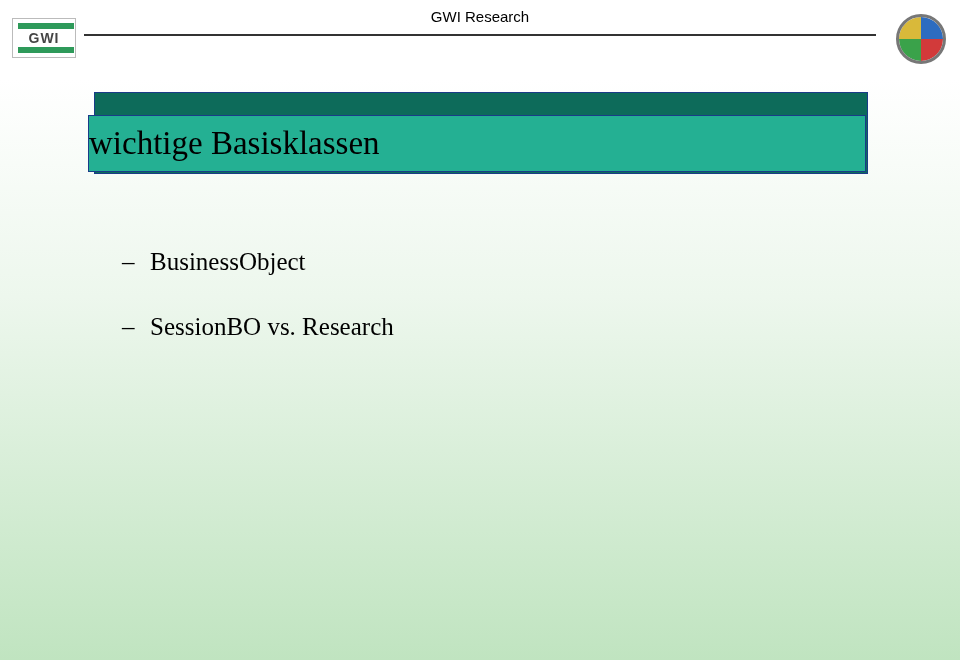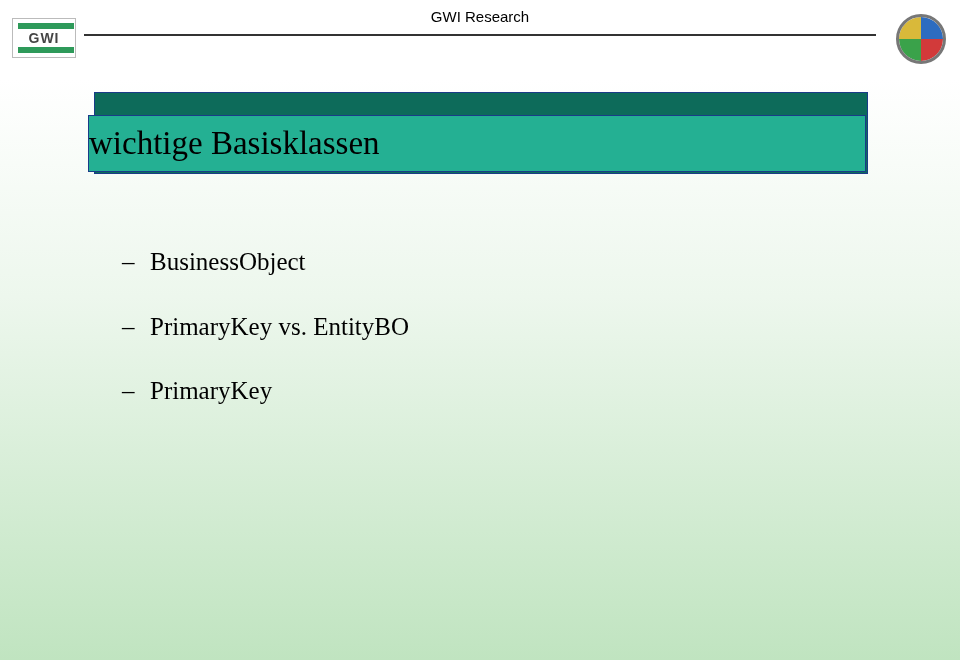--- a/index.html
+++ b/index.html
@@ -164,17 +164,16 @@
 
   <div class="title-box">
     <div class="shadow"></div>
     <div class="front">
       <span class="title-text">wichtige Basisklassen</span>
     </div>
   </div>
 
   <div class="content">
     <div class="item">BusinessObject</div>
-    <div class="item">PrimaryKey vs. EntityBO</div>
-    <div class="item">PrimaryKey</div>
+    <div class="item">SessionBO vs. Research</div>
   </div>
 
 </div>
 
 </body></html>

